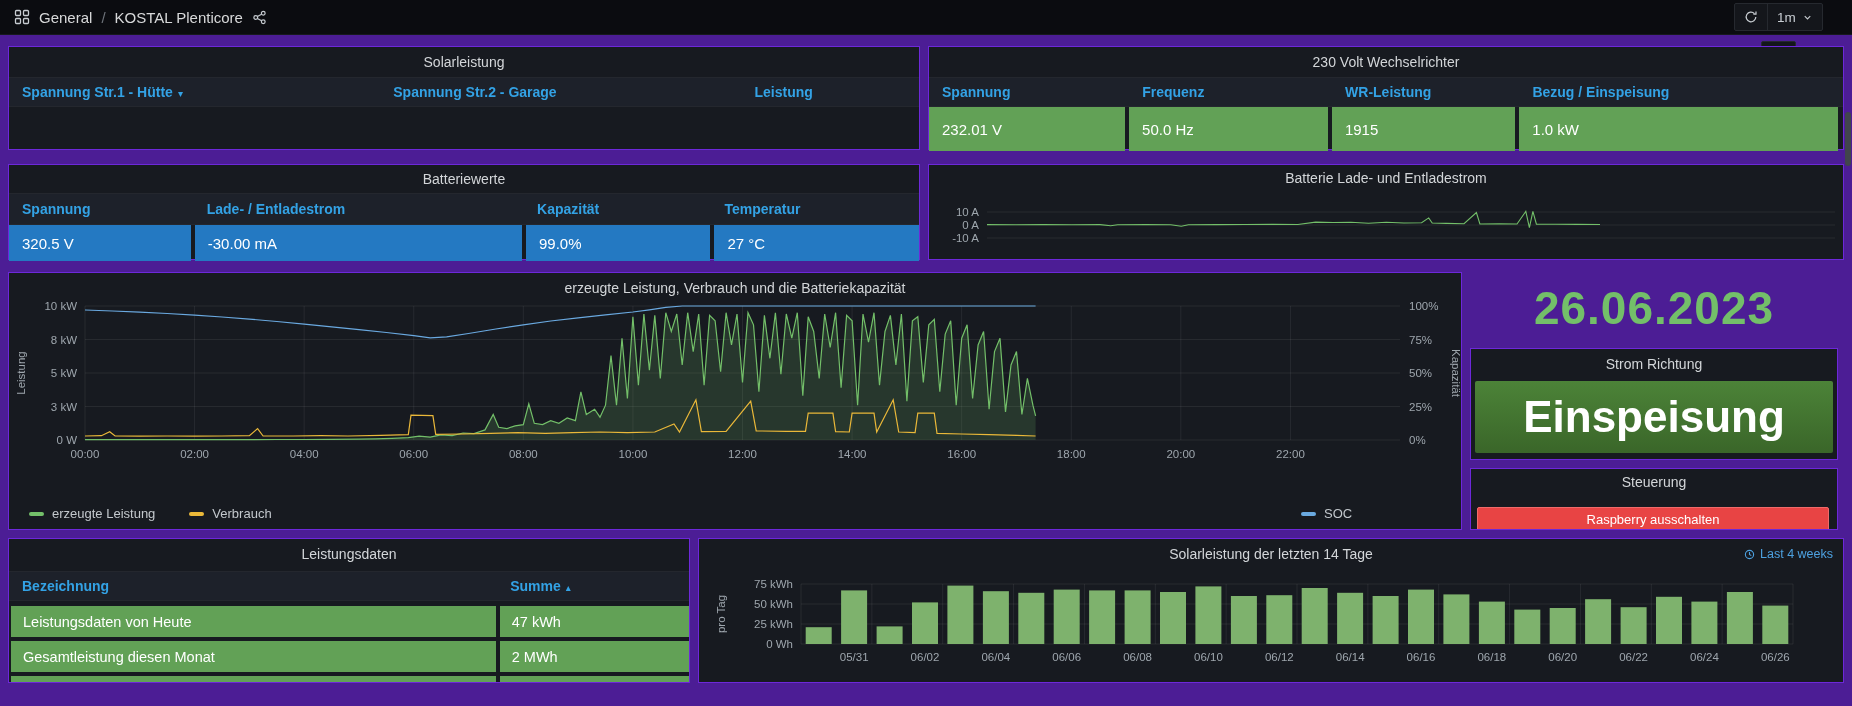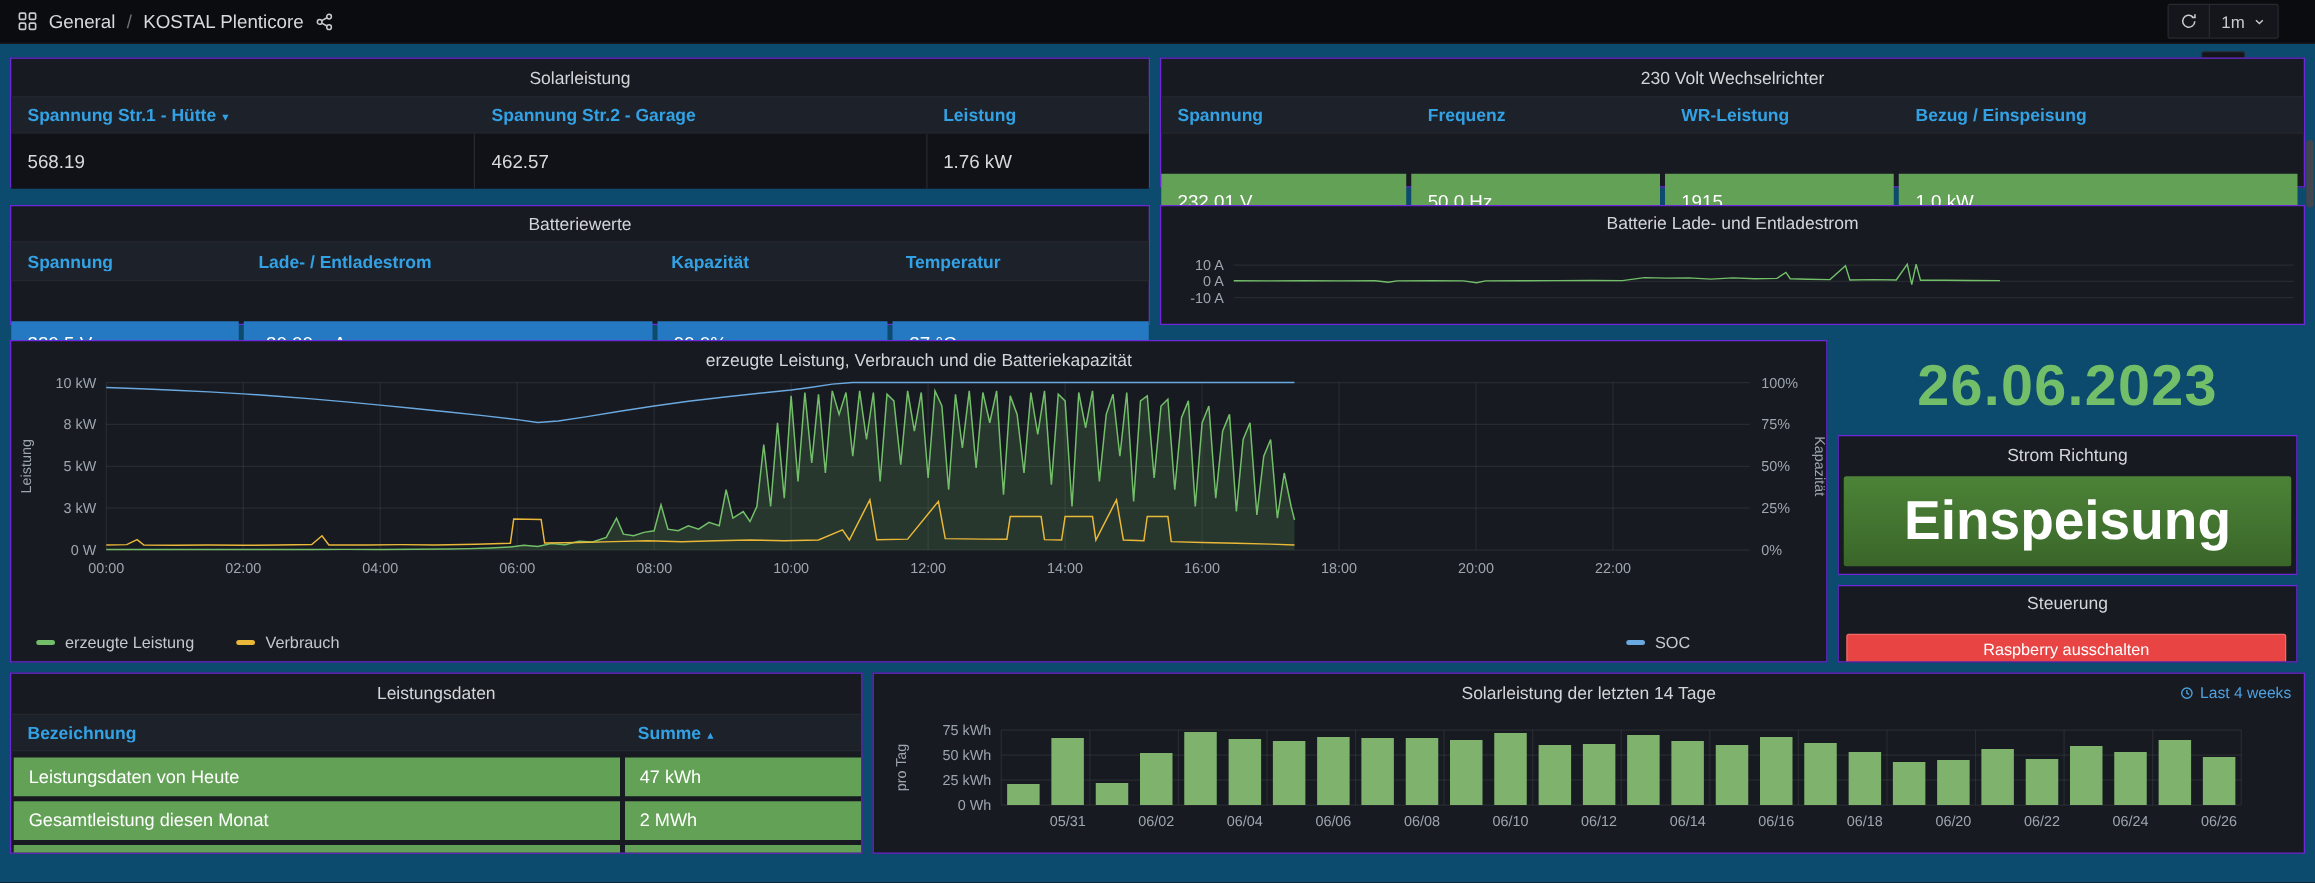--- a/index.html
+++ b/index.html
@@ -1,16 +1,16 @@
 <!DOCTYPE html>
 <html><head>
 <meta charset="utf-8">
 <style>
   html,body{margin:0;padding:0;background:#0e1015;overflow:hidden;}
-  #app{position:relative;width:1852px;height:706px;background:#0c4a6e;
+  #app{position:relative;width:1852px;height:706px;background:#4c1d95;
        font-family:"Liberation Sans","DejaVu Sans",sans-serif;color:#d8d9da;}
   
   #topbar{position:absolute;left:0;top:0;width:1852px;height:34px;background:#0b0c10;
           border-bottom:1px solid #17191e;display:flex;align-items:center;justify-content:space-between;}
   .tb-left{display:flex;align-items:center;gap:9px;padding-left:14px;}
   .tb-icon{display:inline-flex;align-items:center;color:#aeb4ba;cursor:pointer;}
   .crumb{font-size:15px;color:#d8d9da;cursor:pointer;}
   .crumb-sep{color:#6e737a;font-size:15px;}
   .tb-right{display:flex;align-items:center;gap:10px;padding-right:10px;flex-direction:column;}
   .btn-group{display:flex;border:1px solid #26292f;border-radius:2px;background:#14161b;height:26px;}
@@ -21,21 +21,21 @@
   .panel{position:absolute;background:#171a20;border:1px solid #6d28d9;box-sizing:border-box;}
   .ptitle{text-align:center;font-size:14px;font-weight:500;color:#d3d6d9;line-height:30px;height:30px;
           white-space:nowrap;overflow:hidden;cursor:pointer;}
   .thead{display:flex;background:#1d212a;border-top:1px solid #24272e;border-bottom:1px solid #24272e;align-items:center;}
   .th{box-sizing:border-box;padding:0 0 0 13px;font-size:14px;font-weight:700;color:#33a2e5;white-space:nowrap;overflow:hidden;}
   .sort{font-size:10px;margin-left:5px;color:#33a2e5;}
   .tvals{display:flex;background:#101218;}
   .tv{box-sizing:border-box;padding:0 0 0 13px;font-size:15px;color:#d8d9da;display:flex;align-items:center;
       border-right:1px solid #262930;white-space:nowrap;overflow:hidden;}
   .tv:last-child{border-right:none;}
-  .cellrow{display:flex;gap:4px;box-sizing:border-box;margin-top:32px;}
+  .cellrow{display:flex;gap:4px;box-sizing:border-box;}
   .cell{box-sizing:border-box;display:flex;align-items:center;padding-left:13px;font-size:15px;color:#fff;white-space:nowrap;overflow:hidden;}
   .cell.green{background:#62a156;}
   .cell.blue{background:#2479c2;}
   
   svg{display:block;}
   svg text{font-family:"Liberation Sans","DejaVu Sans",sans-serif;}
   .grid{stroke:rgba(255,255,255,0.07);stroke-width:1;}
   .ax{fill:#9ea6ad;font-size:11.5px;}
   .legend{position:absolute;left:20px;bottom:8px;display:flex;gap:34px;align-items:center;}
   .leg-item{display:flex;align-items:center;gap:8px;font-size:13px;color:#c3c8cd;cursor:pointer;}
@@ -148,25 +148,20 @@
       </div>
     </div>
   </header>
 
   <div class="panel" style="left:8px;top:46px;width:912px;height:104px;">
     <div class="ptitle">Solarleistung</div>
     <div class="thead" id="solar-head" style="height:28px;">
         <div class="th" style="width: 40.8%;">Spannung Str.1 - Hütte<span class="sort">▾</span></div>
         <div class="th" style="width: 39.7%;">Spannung Str.2 - Garage</div>
         <div class="th" style="width: 19.5%;">Leistung</div>
-      </div>
-    <div class="tvals" id="solar-vals" style="height:44px;">
-        <div class="tv" style="width: 40.8%;">568.19</div>
-        <div class="tv" style="width: 39.7%;">462.57</div>
-        <div class="tv" style="width: 19.5%;">1.76 kW</div>
       </div>
   </div>
 
   <div class="panel" style="left:928px;top:46px;width:916px;height:104px;">
     <div class="ptitle">230 Volt Wechselrichter</div>
     <div class="thead" id="inv-head" style="height:28px;">
         <div class="th" style="width: 21.9%;">Spannung</div>
         <div class="th" style="width: 22.2%;">Frequenz</div>
         <div class="th" style="width: 20.5%;">WR-Leistung</div>
         <div class="th" style="width: 35.4%;">Bezug / Einspeisung</div>

